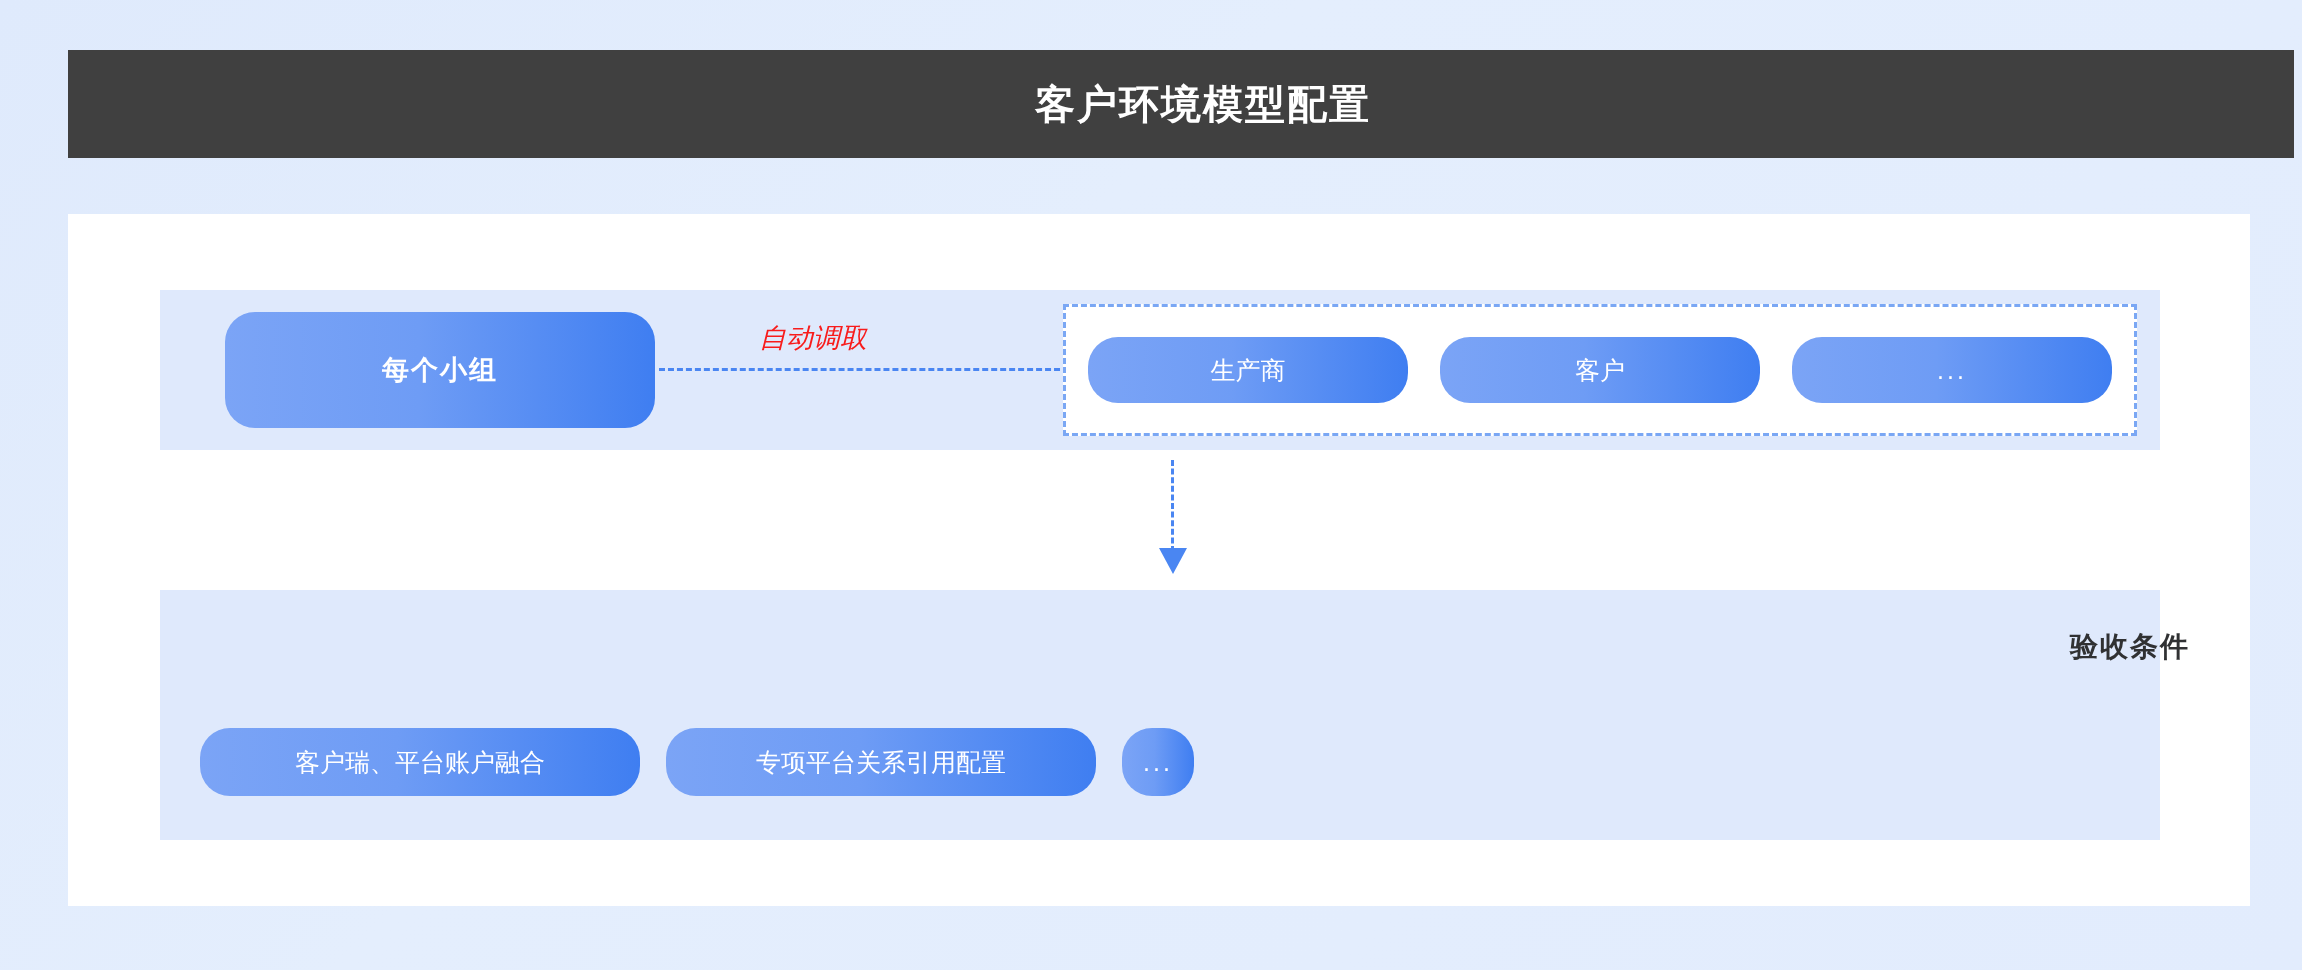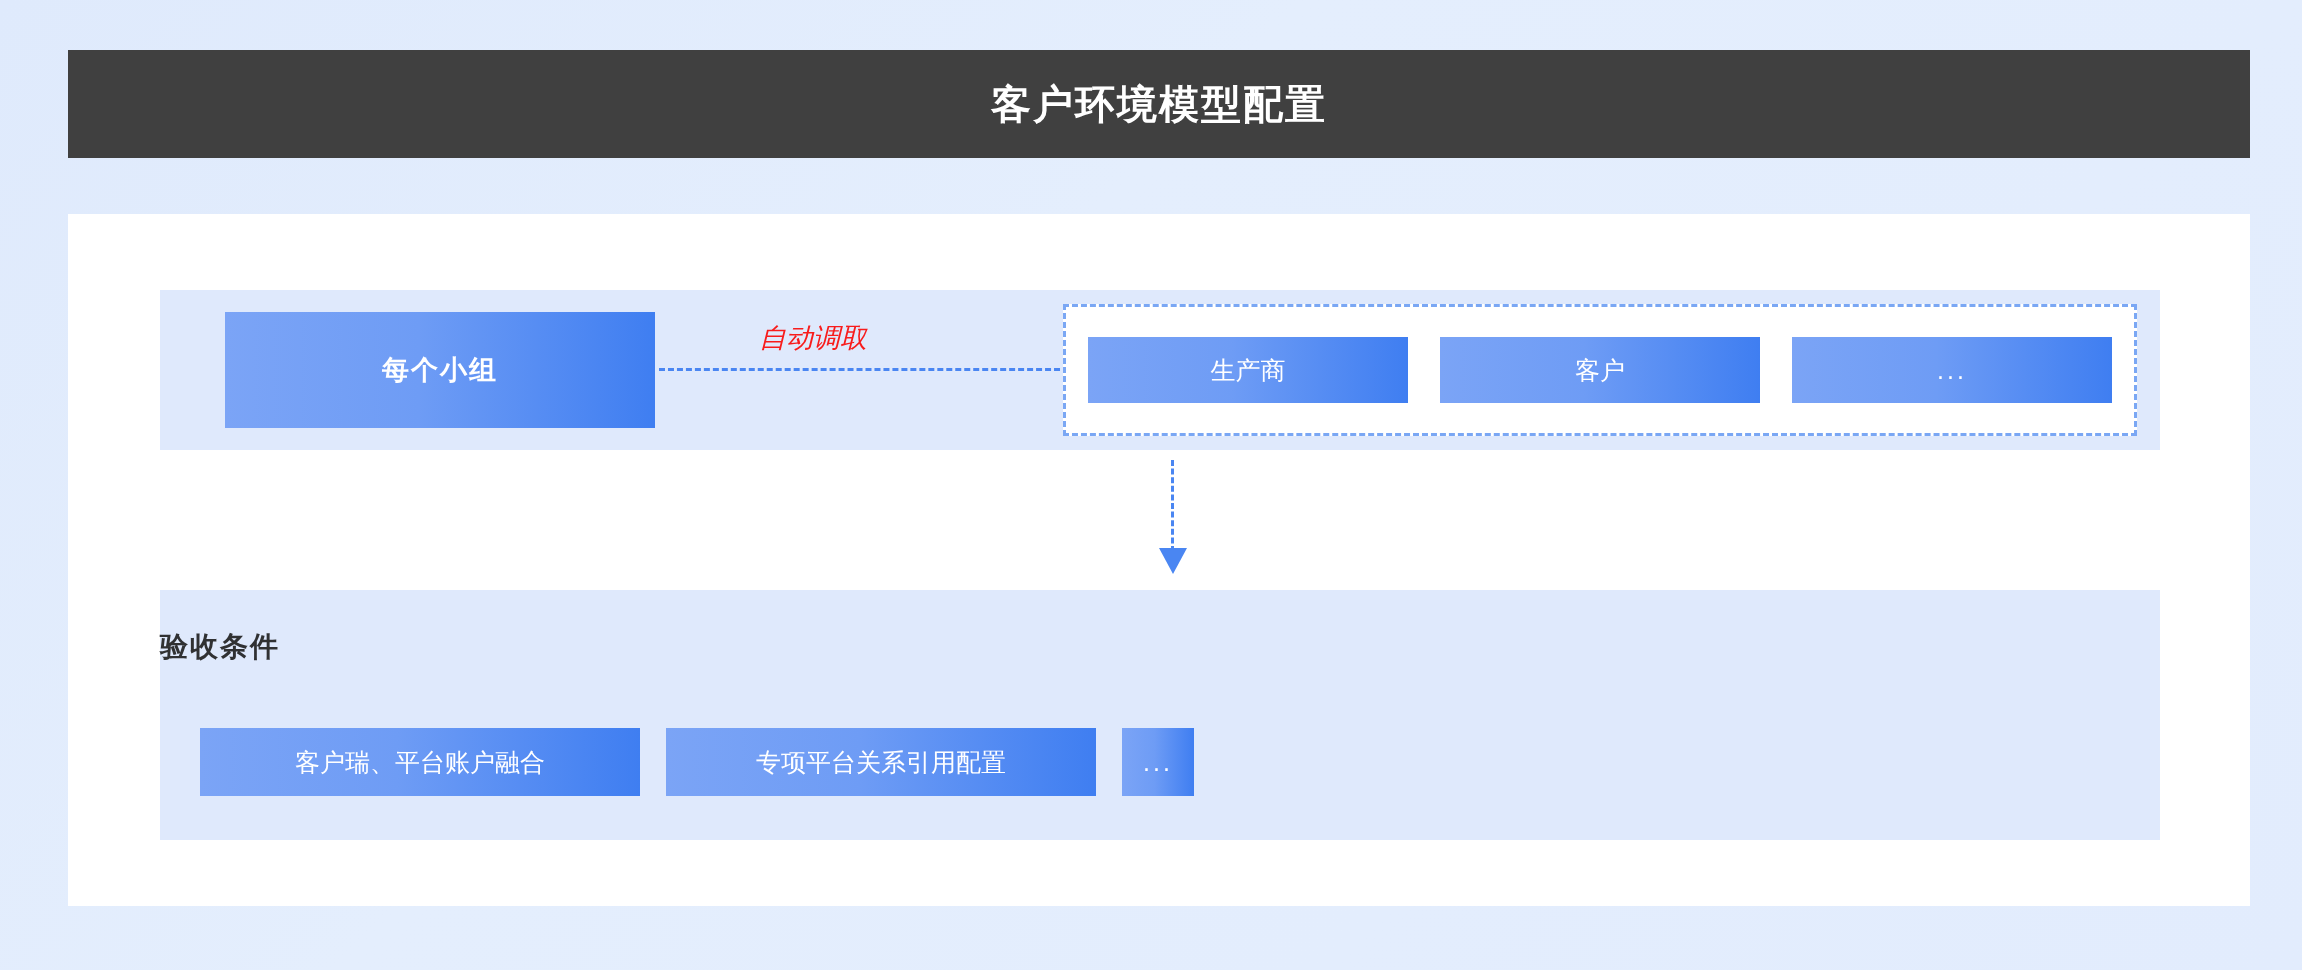--- a/index.html
+++ b/index.html
@@ -24,20 +24,21 @@
   .title-bar {
     position: absolute;
     left: 68px;
     top: 50px;
     width: 2182px;
     height: 108px;
     background: #404040;
     display: flex;
     align-items: center;
     justify-content: center;
+    padding-left: 44px;
   }
   .title-bar .title-text {
     color: #ffffff;
     font-size: 40px;
     font-weight: bold;
     letter-spacing: 2px;
     line-height: 1;
   }
 
   
@@ -68,20 +69,21 @@
   }
 
   
   .blue-box {
     background: linear-gradient(90deg, #7ba4f6 0%, #6e9cf5 45%, #3f7ef1 100%);
     color: #ffffff;
     display: flex;
     align-items: center;
     justify-content: center;
     box-sizing: border-box;
+    border-radius: 30px;
   }
 
   .group-box {
     position: absolute;
     left: 65px;
     top: 22px;
     width: 430px;
     height: 116px;
     font-size: 27px;
     font-weight: bold;
@@ -175,25 +177,26 @@
     border-right: 14px solid transparent;
     border-top: 26px solid #4a86f2;
   }
 
   
   .section-title {
     position: absolute;
     left: 0;
     top: 38px;
     width: 2000px;
-    text-align: left;
+    text-align: right;
     color: #303133;
     font-size: 28px;
     font-weight: bold;
     letter-spacing: 2px;
+    padding-left: 30px;
   }
   .chip-row {
     position: absolute;
     left: 40px;
     top: 110px;
     width: 1920px;
     height: 68px;
     display: flex;
     align-items: center;
     gap: 26px;

